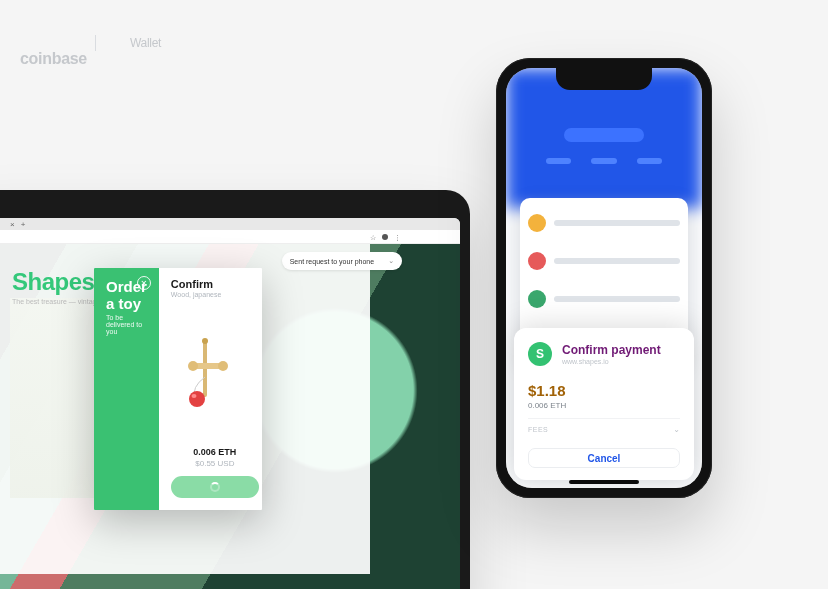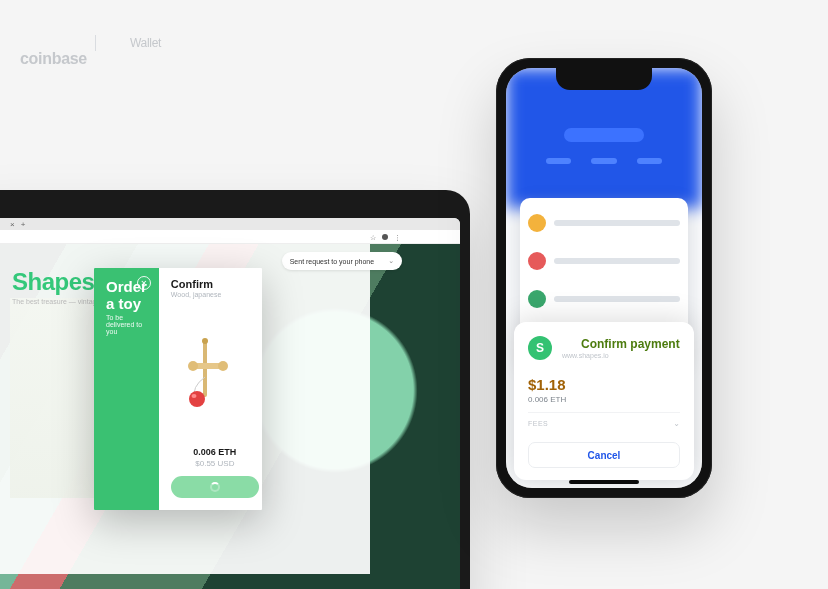--- a/index.html
+++ b/index.html
@@ -125,29 +125,29 @@
 
   
   .sheet {
     position: absolute; left: 8px; right: 8px; bottom: 8px;
     background: #fff; border-radius: 12px;
     box-shadow: 0 -2px 30px rgba(0,0,0,0.15);
     padding: 14px 14px 12px;
   }
   .sheet-head { display: flex; align-items: center; gap: 10px; }
   .sheet-avatar { width: 24px; height: 24px; border-radius: 50%; background: #33c272; color: #fff; display: flex; align-items: center; justify-content: center; font-size: 12px; font-weight: 600; }
-  .sheet-title { font-size: 12px; font-weight: 700; color: #4d7c0f; margin-left: 19px; }
+  .sheet-title { font-size: 12px; font-weight: 700; color: #701a75; }
   .sheet-url { font-size: 7px; color: #c0c5cb; margin-top: 1px; }
   .sheet-amount { margin-top: 16px; font-size: 15px; font-weight: 700; color: #a16207; }
   .sheet-sub { font-size: 8px; color: #7d848c; margin-top: 2px; }
   .sheet-fees-row { margin-top: 8px; display:flex; justify-content:space-between; align-items:center; border-top:1px solid #f1f2f4; padding-top:6px;}
   .sheet-fees { font-size: 7px; color: #c0c5cb; letter-spacing: 0.5px; }
   .sheet-chev { font-size:8px; color:#c0c5cb;}
   .sheet-actions { display: flex; gap: 10px; margin-top: 14px; }
-  .btn { flex: 1; height: 26px; border-radius: 7px; display: flex; align-items: center; justify-content: center; font-size: 10px; font-weight: 600; cursor: pointer; }
+  .btn { flex: 1; height: 20px; border-radius: 7px; display: flex; align-items: center; justify-content: center; font-size: 10px; font-weight: 600; cursor: pointer; }
   .btn-cancel { background: #fff; border: 1px solid #ebedf0; color: #2156e8; }
   .btn-pay { background: #2156e8; color: #fff; }
   .home-ind { position:absolute; bottom:4px; left:50%; transform:translateX(-50%); width:70px; height:4px; background:#0b0b0b; border-radius:3px; z-index:6;}
 </style>
 </head>
 <body>
 
 <div class="logo-bar">
   <span class="logo-main">coinbase</span>
   <span class="logo-pipe"></span>

